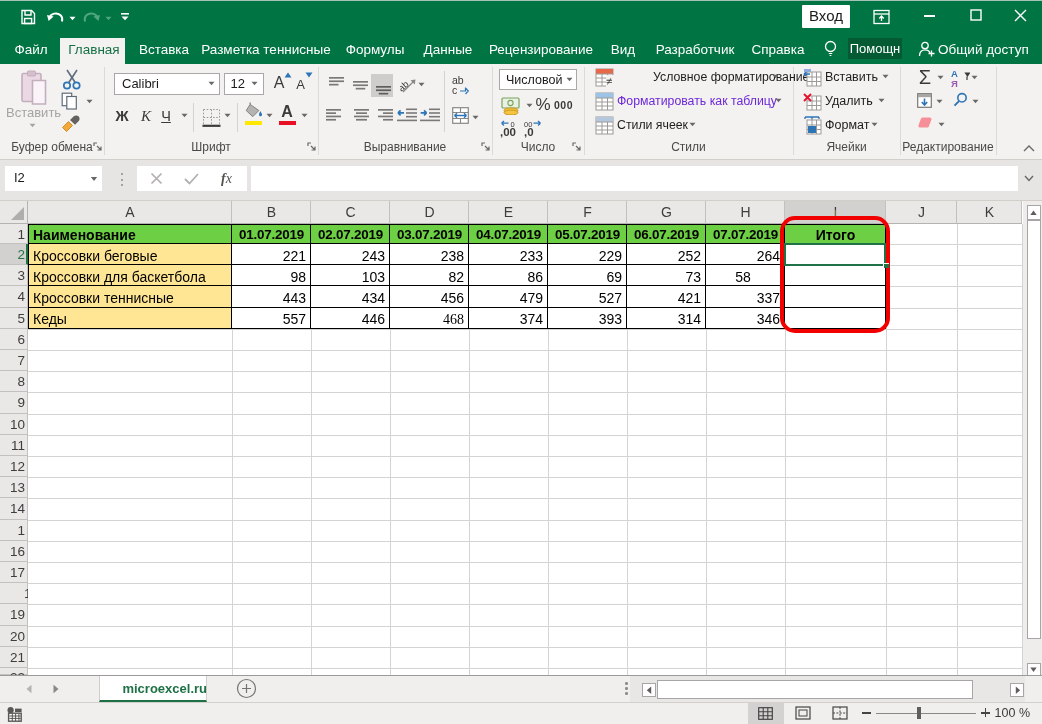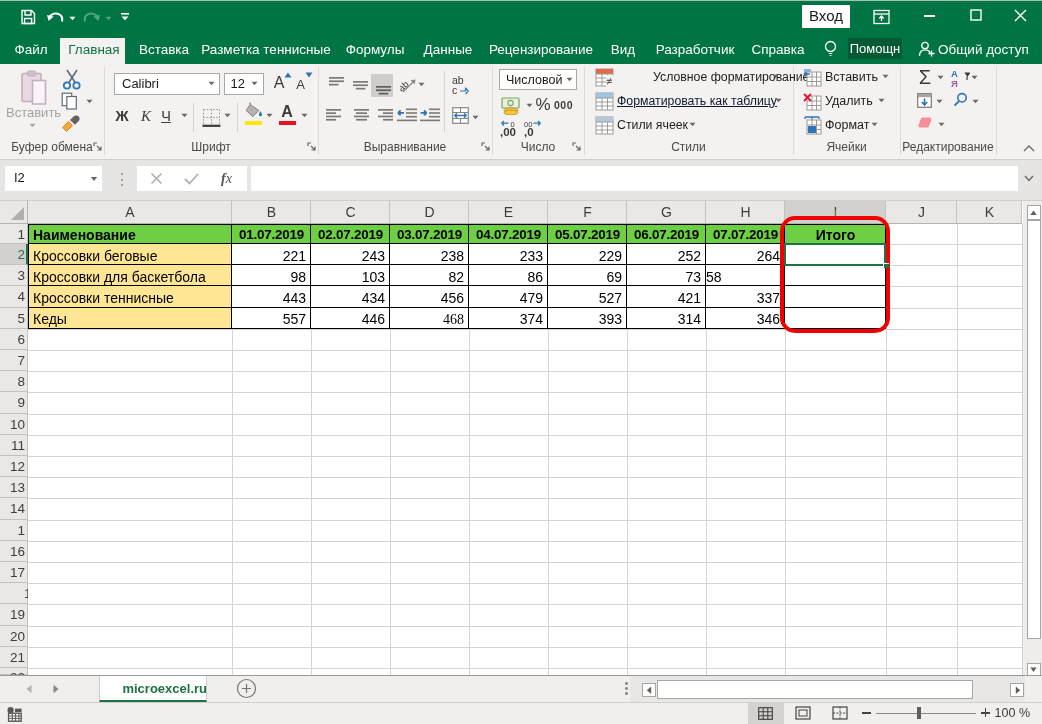--- a/index.html
+++ b/index.html
@@ -284,21 +284,21 @@
     </svg>
 <div class="abs " style="left:617px;top:69px;width:160px;height:17px;line-height:17px;color:#1e1d1c;font-size:12.3px;margin-left:36px;">Условное форматирование</div>
 <svg class="abs" style="left:772px;top:74px" width="7" height="5" viewBox="0 0 7 5">
       <path d="M0.5 0.8 L3.5 4.2 L6.5 0.8 Z" fill="#6a6866"></path>
     </svg>
 <svg class="abs" style="left:595px;top:92px" width="19" height="19" viewBox="0 0 19 19">
       <rect x="1" y="1" width="17" height="17" fill="#fff" stroke="#9c9a98"></rect>
       <rect x="1" y="1" width="17" height="5" fill="#9dc3e6"></rect>
       <path d="M1 6 H18 M1 10 H18 M1 14 H18 M7 6 V18 M12.5 6 V18" stroke="#9c9a98" stroke-width="1"></path>
     </svg>
-<div class="abs " style="left:617px;top:93px;width:160px;height:17px;line-height:17px;color:#0f172a;font-size:12.3px;text-decoration:underline;">Форматировать как таблицу</div>
+<div class="abs " style="left:617px;top:93px;width:160px;height:17px;line-height:17px;color:#6d28d9;font-size:12.3px;">Форматировать как таблицу</div>
 <svg class="abs" style="left:775px;top:98px" width="7" height="5" viewBox="0 0 7 5">
       <path d="M0.5 0.8 L3.5 4.2 L6.5 0.8 Z" fill="#6a6866"></path>
     </svg>
 <svg class="abs" style="left:595px;top:116px" width="19" height="19" viewBox="0 0 19 19">
       <rect x="1" y="1" width="17" height="17" fill="#fff" stroke="#9c9a98"></rect>
       <rect x="1" y="1" width="17" height="5" fill="#b4c7dc"></rect>
       <path d="M1 6 H18 M1 10 H18 M1 14 H18 M7 6 V18 M12.5 6 V18" stroke="#9c9a98" stroke-width="1"></path>
     </svg>
 <div class="abs " style="left:617px;top:117px;width:100px;height:17px;line-height:17px;color:#1e1d1c;font-size:12.3px;">Стили ячеек</div>
 <svg class="abs" style="left:689px;top:122px" width="7" height="5" viewBox="0 0 7 5">
@@ -532,21 +532,21 @@
 <div class="abs " style="left:311px;top:268.7px;width:74px;height:17.19999999999999px;line-height:17.19999999999999px;text-align:right;color:#000;font-size:14px;">103</div>
 <div class="abs " style="left:390px;top:265.2px;width:79px;height:21.19999999999999px;background:#fff;border-right:1px solid #000;border-bottom:1px solid #000;"></div>
 <div class="abs " style="left:390px;top:268.7px;width:74px;height:17.19999999999999px;line-height:17.19999999999999px;text-align:right;color:#000;font-size:14px;">82</div>
 <div class="abs " style="left:469px;top:265.2px;width:79px;height:21.19999999999999px;background:#fff;border-right:1px solid #000;border-bottom:1px solid #000;"></div>
 <div class="abs " style="left:469px;top:268.7px;width:74px;height:17.19999999999999px;line-height:17.19999999999999px;text-align:right;color:#000;font-size:14px;">86</div>
 <div class="abs " style="left:548px;top:265.2px;width:79px;height:21.19999999999999px;background:#fff;border-right:1px solid #000;border-bottom:1px solid #000;"></div>
 <div class="abs " style="left:548px;top:268.7px;width:74px;height:17.19999999999999px;line-height:17.19999999999999px;text-align:right;color:#000;font-size:14px;">69</div>
 <div class="abs " style="left:627px;top:265.2px;width:79px;height:21.19999999999999px;background:#fff;border-right:1px solid #000;border-bottom:1px solid #000;"></div>
 <div class="abs " style="left:627px;top:268.7px;width:74px;height:17.19999999999999px;line-height:17.19999999999999px;text-align:right;color:#000;font-size:14px;">73</div>
 <div class="abs " style="left:706px;top:265.2px;width:79px;height:21.19999999999999px;background:#fff;border-right:1px solid #000;border-bottom:1px solid #000;"></div>
-<div class="abs " style="left:706px;top:268.7px;width:74px;height:17.19999999999999px;line-height:17.19999999999999px;text-align:left;color:#000;font-size:14px;">58</div>
+<div class="abs " style="left:706px;top:268.7px;width:74px;height:17.19999999999999px;line-height:17.19999999999999px;text-align:center;color:#000;font-size:14px;">58</div>
 <div class="abs " style="left:785px;top:265.2px;width:101px;height:21.19999999999999px;background:#fff;border-right:1px solid #000;border-bottom:1px solid #000;"></div>
 <div class="abs " style="left:28px;top:286.4px;width:204px;height:21.200000000000045px;background:#ffe695;border:1px solid #000;border-top:none;"></div>
 <div class="abs " style="left:28px;top:289.9px;width:198px;height:17.200000000000045px;line-height:17.200000000000045px;padding-left:5px;color:#000;font-size:14px;">Кроссовки теннисные</div>
 <div class="abs " style="left:232px;top:286.4px;width:79px;height:21.200000000000045px;background:#fff;border-right:1px solid #000;border-bottom:1px solid #000;"></div>
 <div class="abs " style="left:232px;top:289.9px;width:74px;height:17.200000000000045px;line-height:17.200000000000045px;text-align:right;color:#000;font-size:14px;">443</div>
 <div class="abs " style="left:311px;top:286.4px;width:79px;height:21.200000000000045px;background:#fff;border-right:1px solid #000;border-bottom:1px solid #000;"></div>
 <div class="abs " style="left:311px;top:289.9px;width:74px;height:17.200000000000045px;line-height:17.200000000000045px;text-align:right;color:#000;font-size:14px;">434</div>
 <div class="abs " style="left:390px;top:286.4px;width:79px;height:21.200000000000045px;background:#fff;border-right:1px solid #000;border-bottom:1px solid #000;"></div>
 <div class="abs " style="left:390px;top:289.9px;width:74px;height:17.200000000000045px;line-height:17.200000000000045px;text-align:right;color:#000;font-size:14px;">456</div>
 <div class="abs " style="left:469px;top:286.4px;width:79px;height:21.200000000000045px;background:#fff;border-right:1px solid #000;border-bottom:1px solid #000;"></div>

